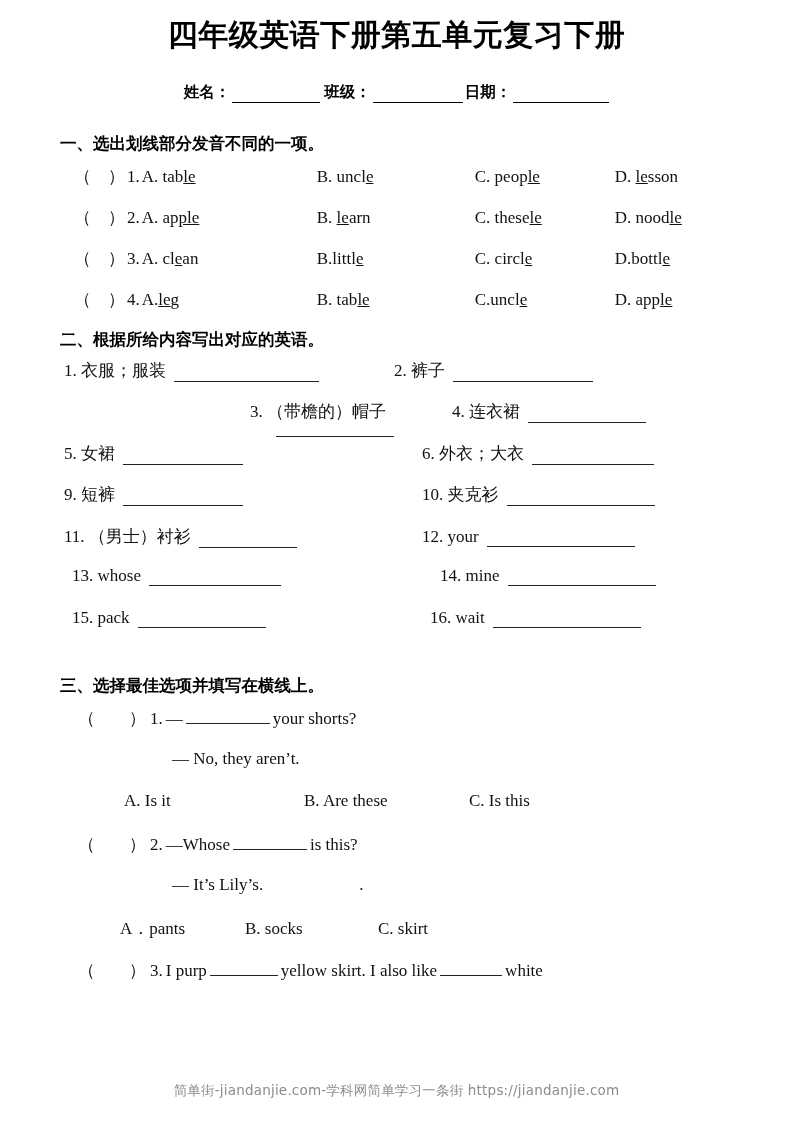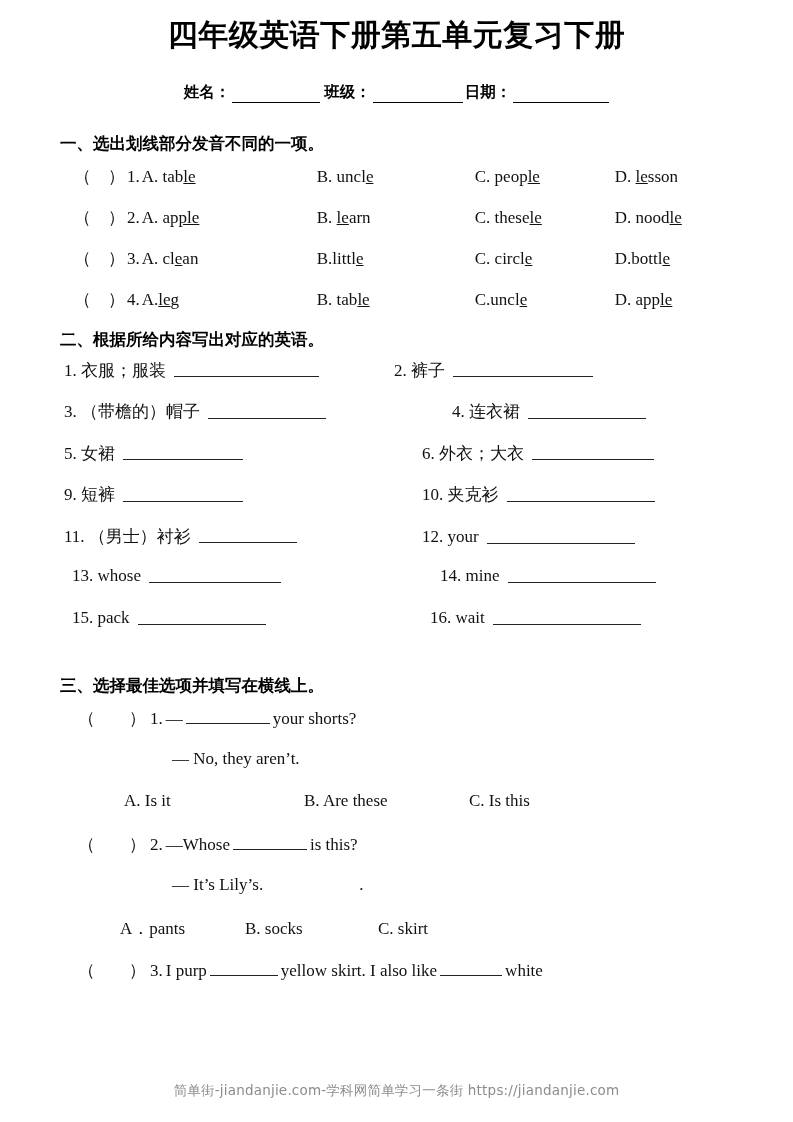--- a/index.html
+++ b/index.html
@@ -101,21 +101,21 @@
   .trans-list { margin-top: 8px; }
   .trans-row {
     display: flex;
     align-items: baseline;
     font-size: 17px;
     height: 41.5px;
     padding-left: 12px;
   }
   .trans-cell {
     display: flex;
-    align-items: center;
+    align-items: flex-end;
     white-space: nowrap;
   }
   .trans-cell .txt { padding-right: 8px; }
   .tblank {
     display: inline-block;
     border-bottom: 1.3px solid #222;
     height: 13px;
   }
 
   
@@ -235,21 +235,21 @@
         <div class="trans-cell" style="width: 330px; padding-left: 0px;">
           <span class="txt">1. 衣服；服装</span>
           <span class="tblank" style="width: 145px;"></span>
         </div>
         <div class="trans-cell" style="padding-left: 0px;">
           <span class="txt">2. 裤子</span>
           <span class="tblank" style="width: 140px;"></span>
         </div>
       </div>
       <div class="trans-row">
-        <div class="trans-cell" style="width: 330px; padding-left: 0px;">
+        <div class="trans-cell" style="width: 330px; padding-left: 0px; flex-direction: column;">
           <span class="txt">3. （带檐的）帽子</span>
           <span class="tblank" style="width: 118px;"></span>
         </div>
         <div class="trans-cell" style="padding-left: 58px;">
           <span class="txt">4. 连衣裙</span>
           <span class="tblank" style="width: 118px;"></span>
         </div>
       </div>
       <div class="trans-row">
         <div class="trans-cell" style="width: 330px; padding-left: 0px;">

